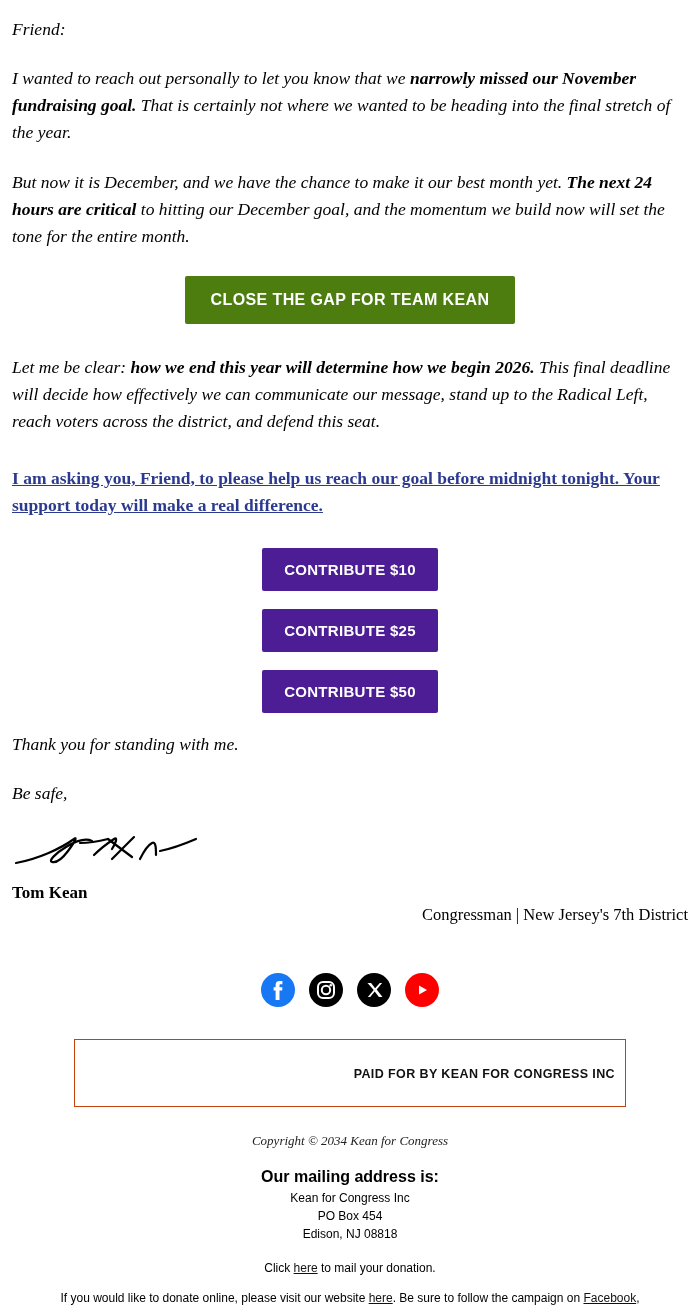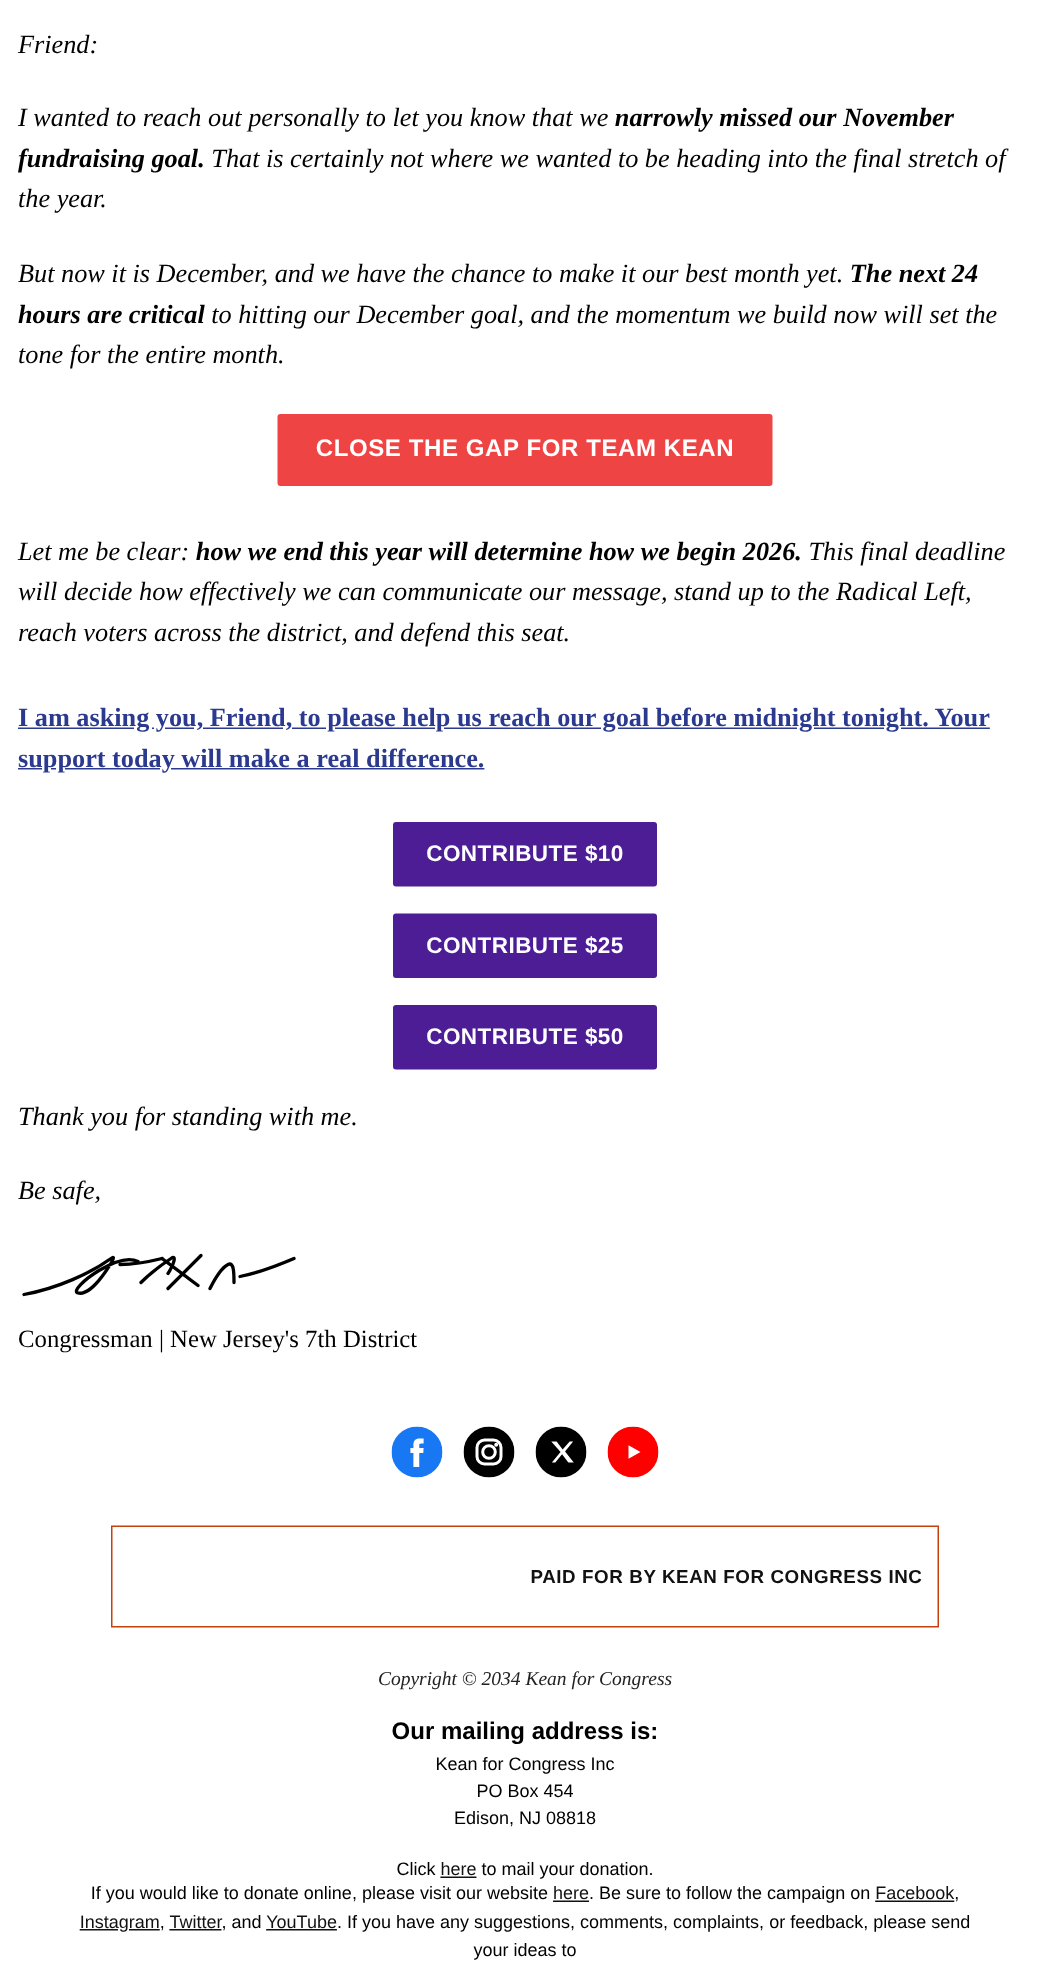--- a/index.html
+++ b/index.html
@@ -31,21 +31,21 @@
   }
   .b {
     font-weight: bold;
   }
   .cta-wrap {
     text-align: center;
     margin: 26px 0 30px 0;
   }
   .cta-main {
     display: inline-block;
-    background: #ef4444;
+    background: #4d7c0f;
     color: #ffffff;
     font-family: "Liberation Sans", sans-serif;
     font-style: normal;
     font-weight: bold;
     font-size: 16px;
     letter-spacing: 0.4px;
     padding: 15px 26px;
     text-decoration: none;
     border-radius: 2px;
   }
@@ -90,20 +90,21 @@
   .sig-name {
     font-family: "Liberation Serif", serif;
     font-weight: bold;
     font-size: 17px;
     margin: 4px 0 2px 0;
   }
   .sig-title {
     font-family: "Liberation Serif", serif;
     font-size: 16.5px;
     margin: 0;
+    text-align: right;
   }
   .social-row {
     text-align: center;
     margin: 48px 0 32px 0;
     line-height: 0;
   }
   .social-row a {
     display: inline-block;
     margin: 0 5px;
     width: 34px;
@@ -143,21 +144,21 @@
   }
   .addr-line {
     font-family: "Liberation Sans", sans-serif;
     font-size: 12px;
     margin: 0;
     line-height: 1.5;
   }
   .mail-donation {
     font-family: "Liberation Sans", sans-serif;
     font-size: 12px;
-    margin: 18px 0 0 0;
+    margin: 18px 0 14px 0;
   }
   .online-note {
     font-family: "Liberation Sans", sans-serif;
     font-size: 12px;
     line-height: 1.6;
     margin: 0 0 18px 0;
   }
   a.flink {
     color: #111;
     text-decoration: underline;
@@ -206,20 +207,21 @@
       <g fill="none" stroke="#000" stroke-width="2.2" stroke-linecap="round" stroke-linejoin="round">
         <path d="M8 34 C30 30, 52 20, 66 10 C70 7, 66 14, 60 22 C54 30, 48 34, 44 33 C40 32, 48 24, 58 18 C68 12, 78 9, 84 12"></path>
         <path d="M72 14 C80 14, 92 12, 100 10"></path>
         <path d="M86 26 C92 20, 100 14, 106 10 C110 7, 108 14, 104 20"></path>
         <path d="M100 10 C108 16, 116 22, 124 28"></path>
         <path d="M126 8 C118 16, 110 24, 104 30"></path>
         <path d="M132 30 C136 22, 140 16, 144 14 C148 12, 148 20, 148 26"></path>
         <path d="M152 22 C162 20, 174 16, 188 10"></path>
       </g>
     </svg>
+    <p class="sig-name">Tom Kean</p>
     <p class="sig-title">Congressman | New Jersey's 7th District</p>
   </div>
 
   <div class="social-row">
     <a href="#">
       <svg width="34" height="34" viewBox="0 0 34 34">
         <circle cx="17" cy="17" r="17" fill="#1877F2"></circle>
         <path d="M21.2 17.6h-2.7V27h-3.9v-9.4h-2v-3.3h2v-2.1c0-2.6 1.1-4.2 4.2-4.2h2.6v3.3h-1.6c-1.2 0-1.3.45-1.3 1.3v1.7h2.9l-.2 3.3z" fill="#fff"></path>
       </svg>
     </a>

